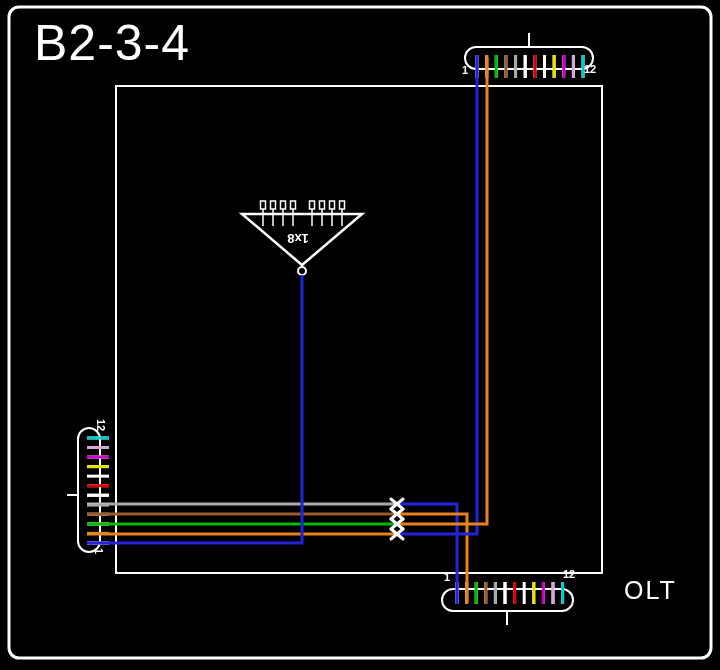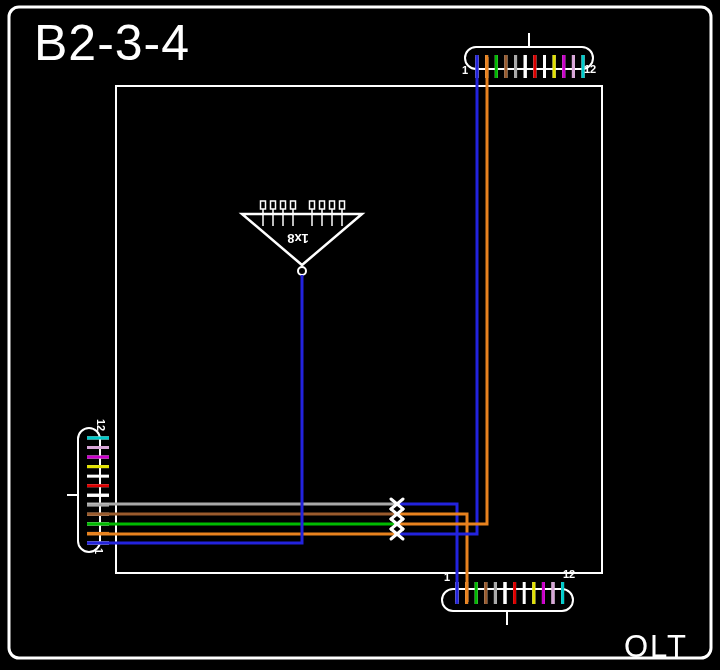--- a/index.html
+++ b/index.html
@@ -1,21 +1,21 @@
 <!DOCTYPE html>
 <html><head>
 <meta charset="utf-8">
 <style>
   html,body{margin:0;padding:0;background:#000;width:720px;height:670px;overflow:hidden;}
   #stage{position:absolute;left:0;top:0;width:720px;height:512px;background:#000;
          font-family:"Liberation Sans",sans-serif;color:#fff;}
   #diagram-svg{position:absolute;left:0;top:0;}
   .lbl{position:absolute;color:#fff;}
   .title{left:34px;top:14px;font-size:50px;font-weight:400;letter-spacing:1px;}
-  .olt{left:624px;top:629px;font-size:31px;letter-spacing:2px;}
+  .olt{left:624px;top:576px;font-size:25px;letter-spacing:2px;}
   .pin-num{font-size:11px;font-weight:bold;line-height:12px;}
   .pn-top-1{left:462px;top:64px;}
   .pn-top-12{left:584px;top:63px;}
   .pn-bot-1{left:444px;top:571px;}
   .pn-bot-12{left:563px;top:568px;}
   .pn-left-1{left:96px;top:545px;transform:rotate(90deg);}
   .pn-left-12{left:95px;top:419px;transform:rotate(90deg);}
   .splitter-label{left:276px;top:228px;width:44px;height:18px;text-align:center;
                   font-size:13px;font-weight:bold;transform:rotate(180deg);}
 </style>

